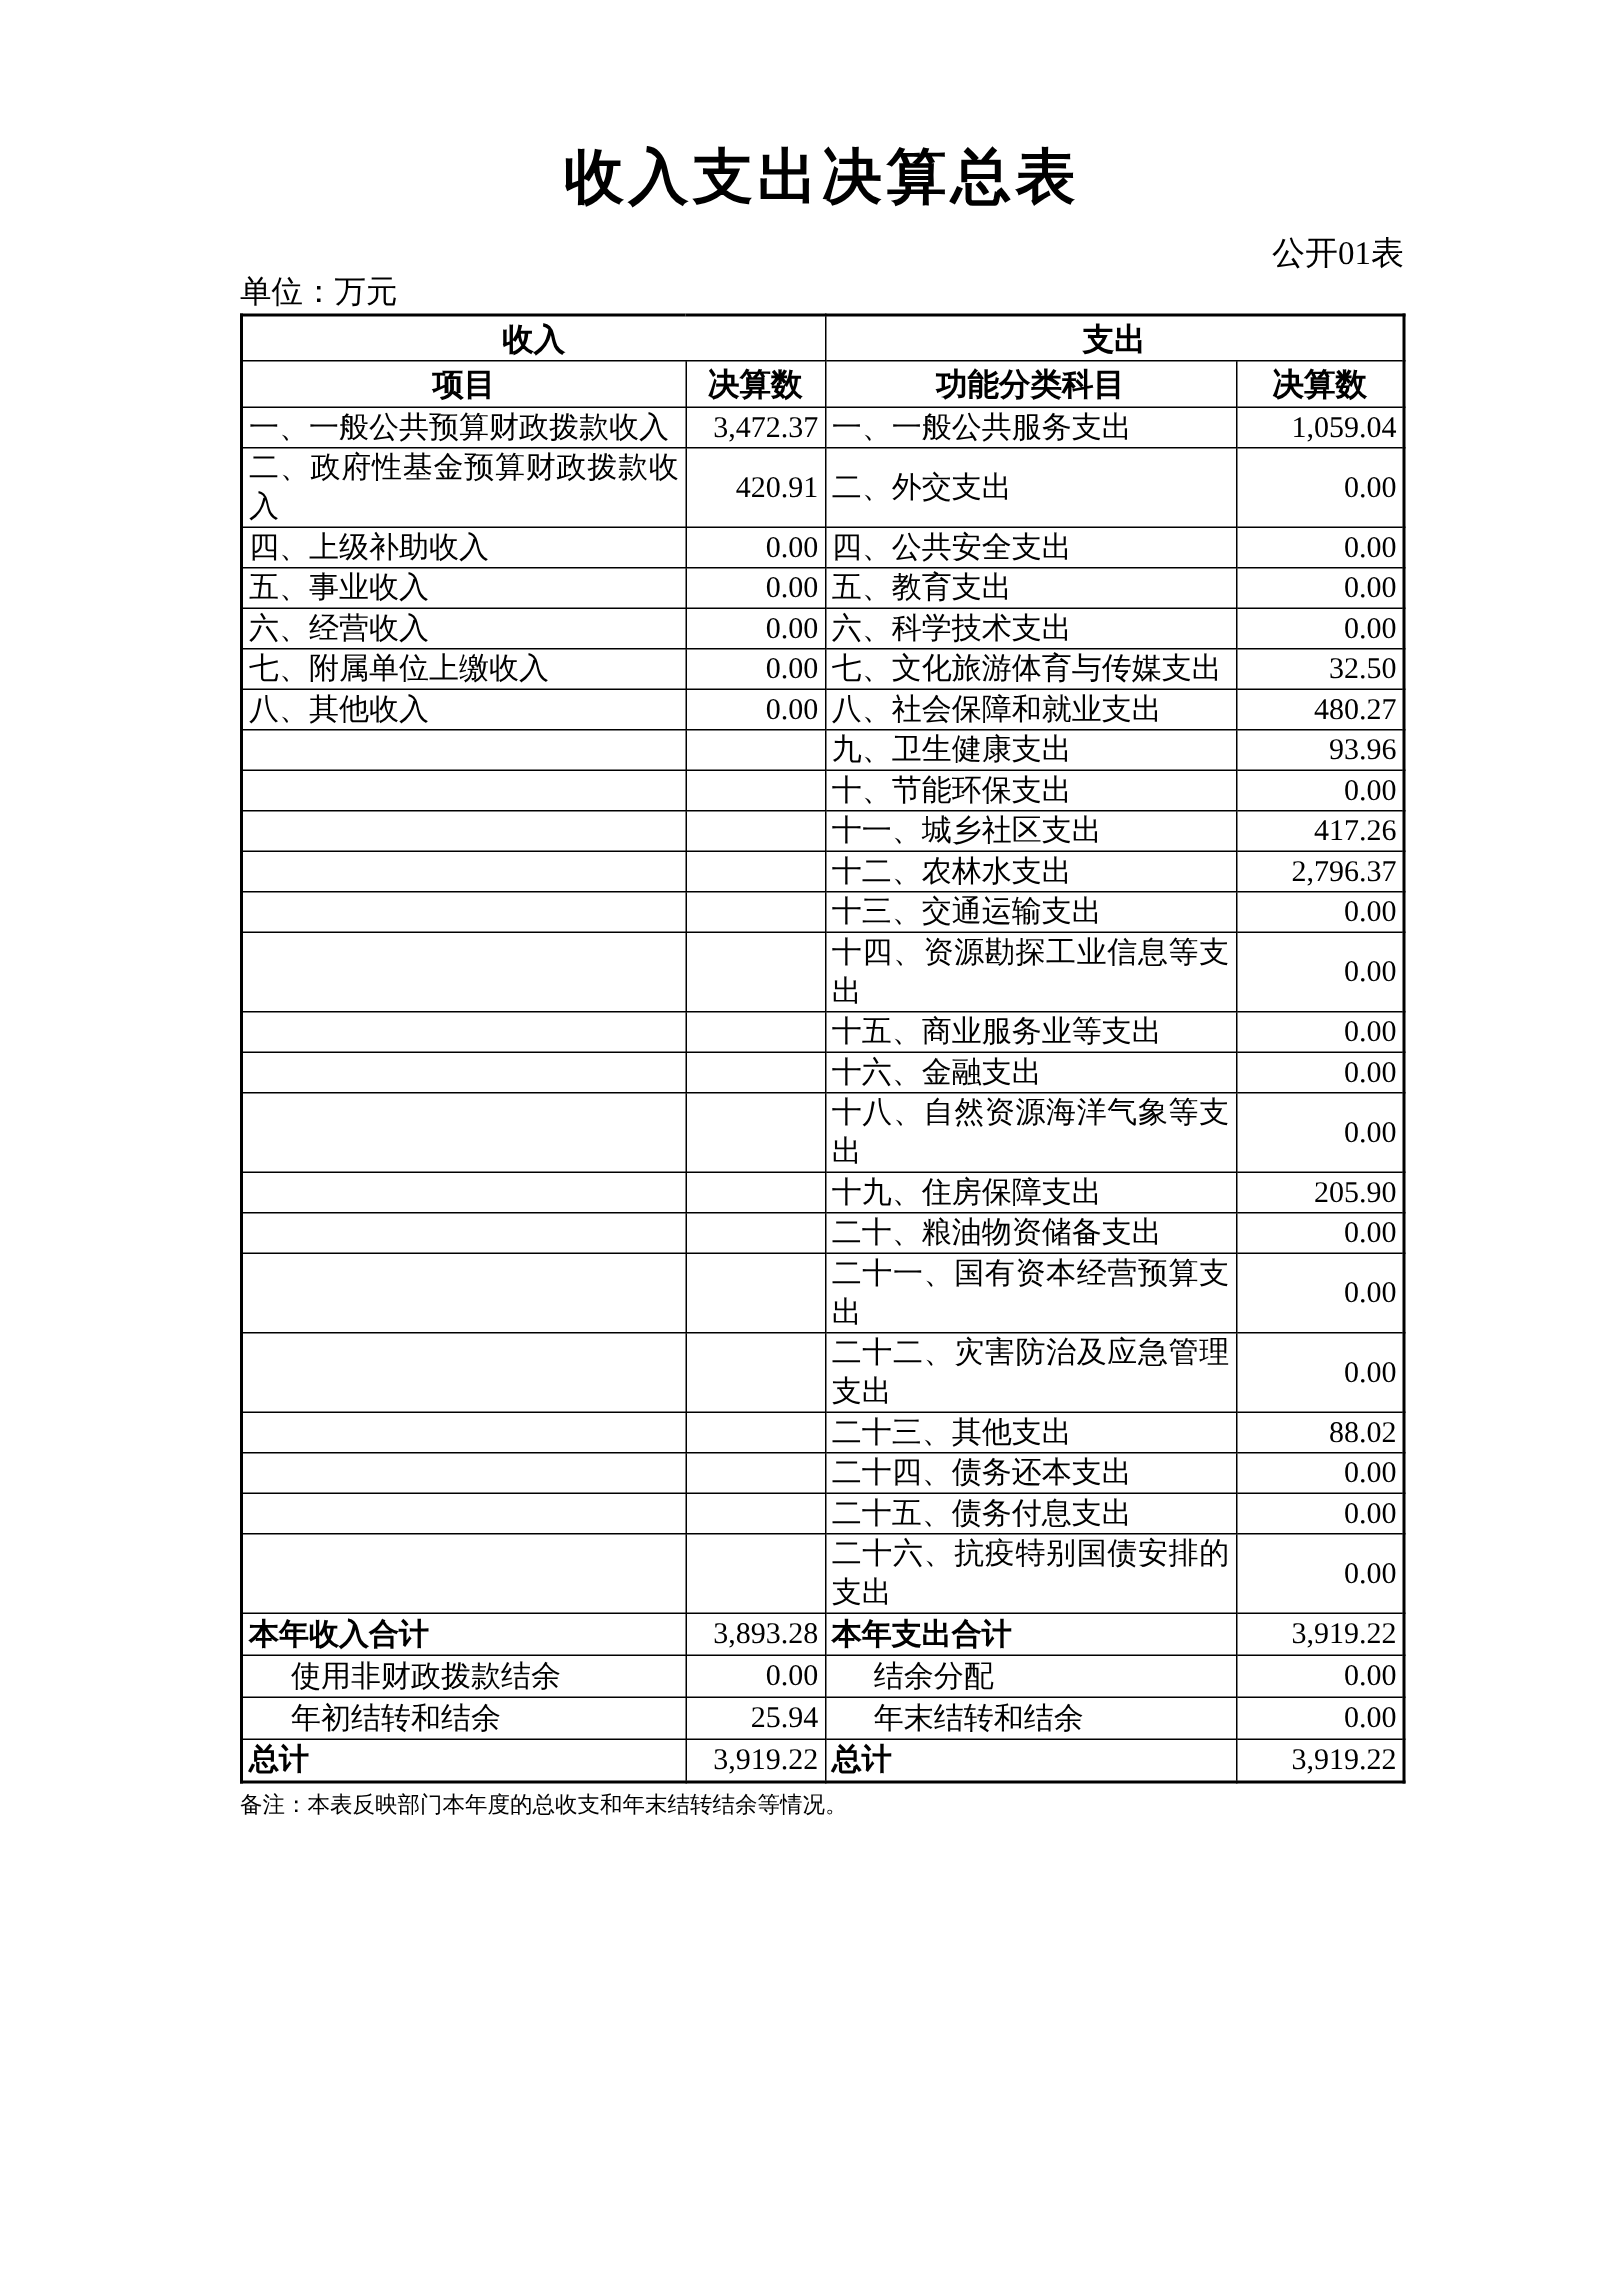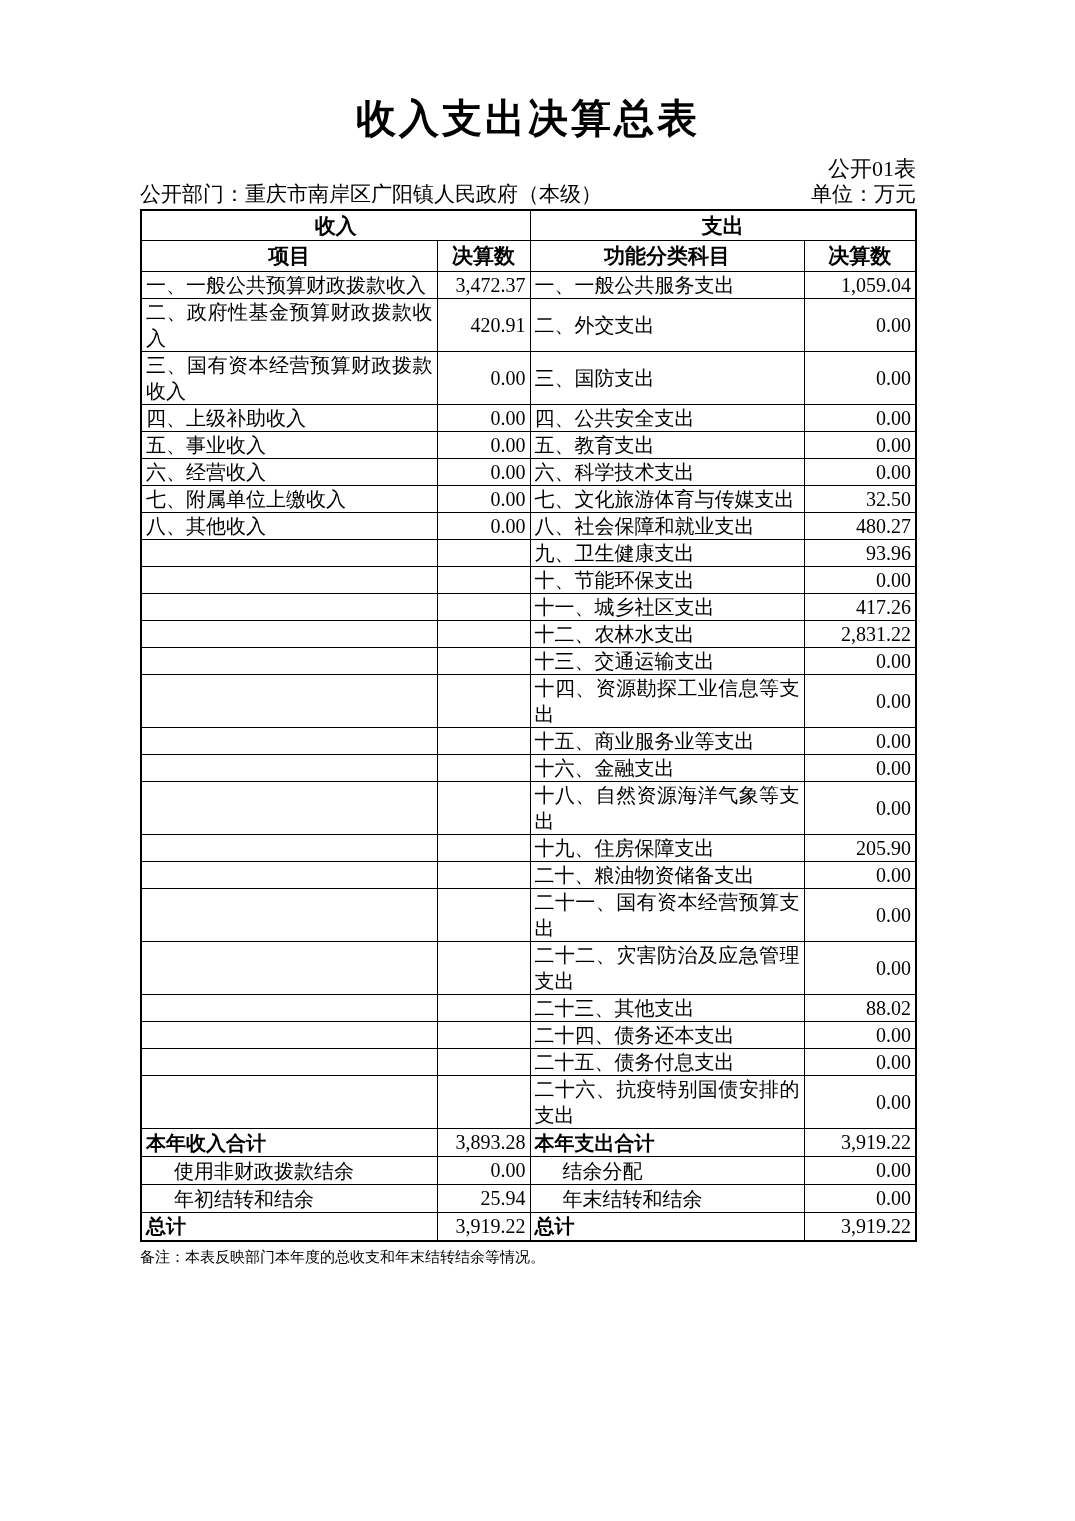--- a/index.html
+++ b/index.html
@@ -7,21 +7,21 @@
     position: relative;
     width: 1075px;
     height: 1521px;
     background: #ffffff;
     color: #000000;
     font-family: "Liberation Serif", serif;
     overflow: hidden;
   }
   .content {
     position: absolute;
-    left: 140px;
+    left: 160px;
     top: 0;
     width: 776px;
     padding-top: 92px;
   }
   .doc-title {
     margin: 0;
     text-align: center;
     font-family: "DejaVu Sans", sans-serif;
     font-weight: 600;
     font-size: 40px;
@@ -86,21 +86,20 @@
 <body>
 
 <div class="page">
   <div class="content">
 
     <h1 class="doc-title">收入支出决算总表</h1>
 
     <div class="table-label-line">公开01表</div>
 
     <div class="meta-line">
-      <span>公开部门：重庆市南岸区广阳镇人民政府（本级）</span>
       <span>单位：万元</span>
     </div>
 
     <table class="fin-table">
       <colgroup>
         <col style="width:296px">
         <col style="width:93px">
         <col style="width:274px">
         <col style="width:112px">
       </colgroup>
@@ -123,26 +122,20 @@
             <td class="item">一、一般公共服务支出</td>
             <td class="value">1,059.04</td>
           </tr>
           <tr>
             <td class="item">二、政府性基金预算财政拨款收入</td>
             <td class="value">420.91</td>
             <td class="item">二、外交支出</td>
             <td class="value">0.00</td>
           </tr>
           <tr>
-            <td class="item">三、国有资本经营预算财政拨款收入</td>
-            <td class="value">0.00</td>
-            <td class="item">三、国防支出</td>
-            <td class="value">0.00</td>
-          </tr>
-          <tr>
             <td class="item">四、上级补助收入</td>
             <td class="value">0.00</td>
             <td class="item">四、公共安全支出</td>
             <td class="value">0.00</td>
           </tr>
           <tr>
             <td class="item">五、事业收入</td>
             <td class="value">0.00</td>
             <td class="item">五、教育支出</td>
             <td class="value">0.00</td>
@@ -180,21 +173,21 @@
           <tr>
             <td class="item"></td>
             <td class="value"></td>
             <td class="item">十一、城乡社区支出</td>
             <td class="value">417.26</td>
           </tr>
           <tr>
             <td class="item"></td>
             <td class="value"></td>
             <td class="item">十二、农林水支出</td>
-            <td class="value">2,831.22</td>
+            <td class="value">2,796.37</td>
           </tr>
           <tr>
             <td class="item"></td>
             <td class="value"></td>
             <td class="item">十三、交通运输支出</td>
             <td class="value">0.00</td>
           </tr>
           <tr>
             <td class="item"></td>
             <td class="value"></td>

